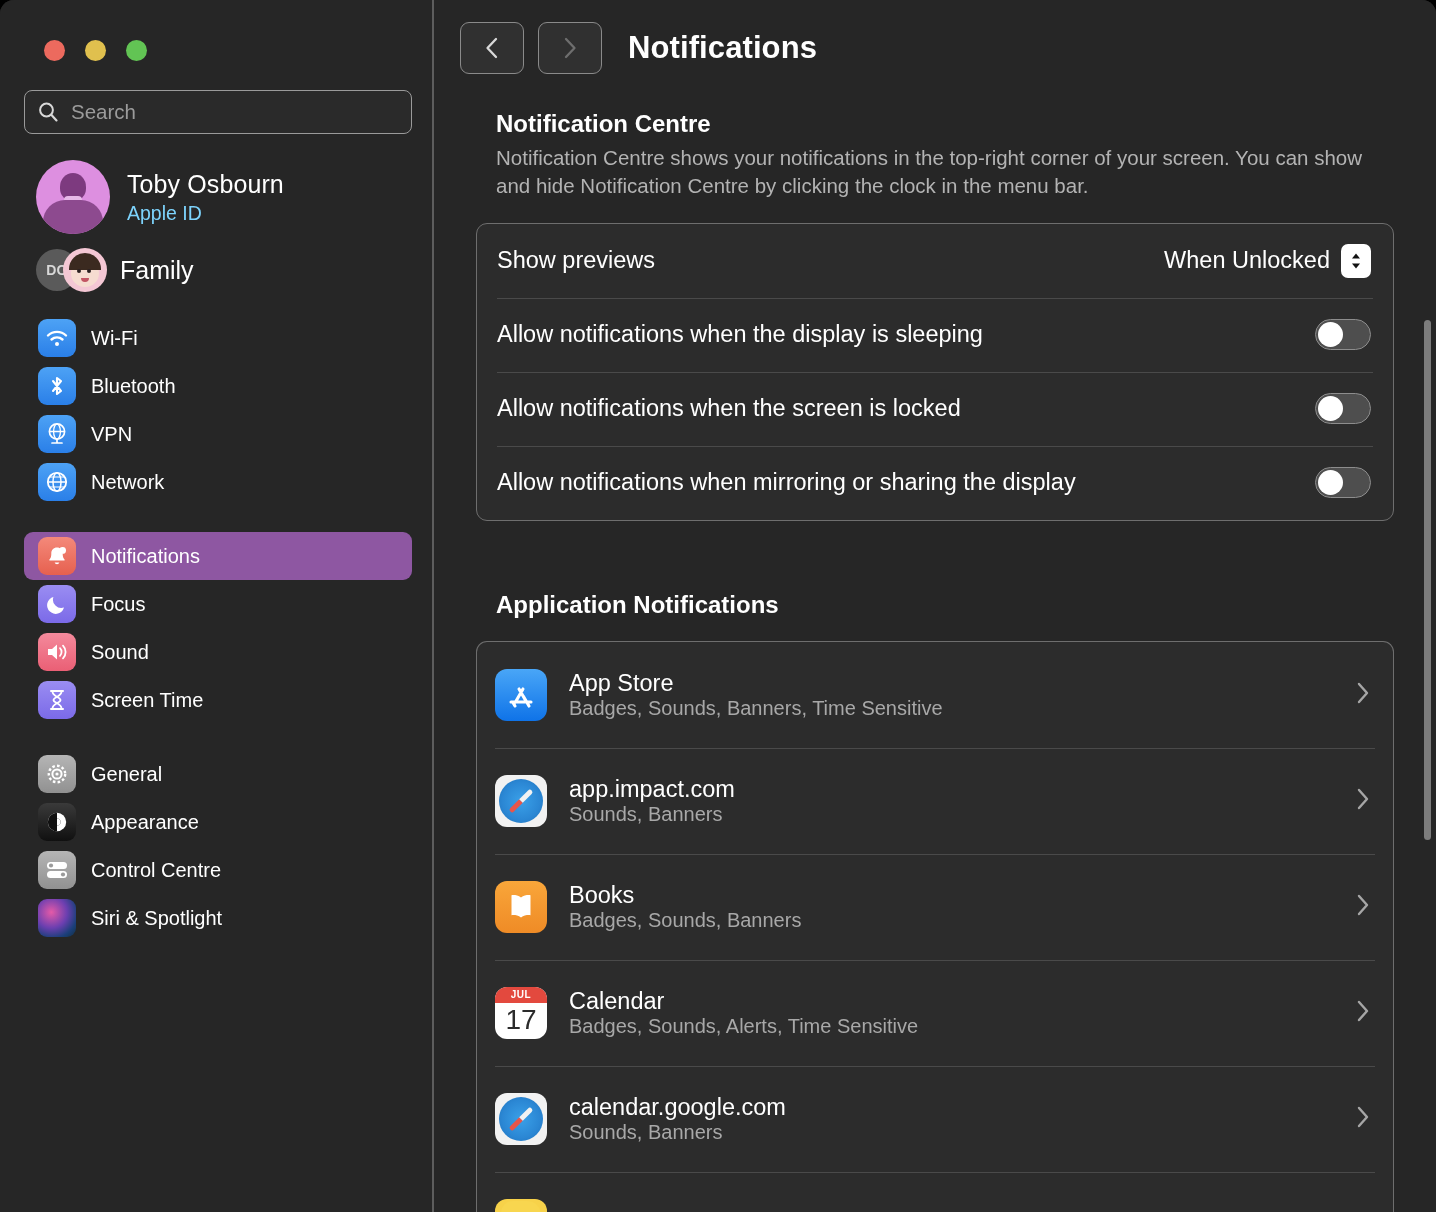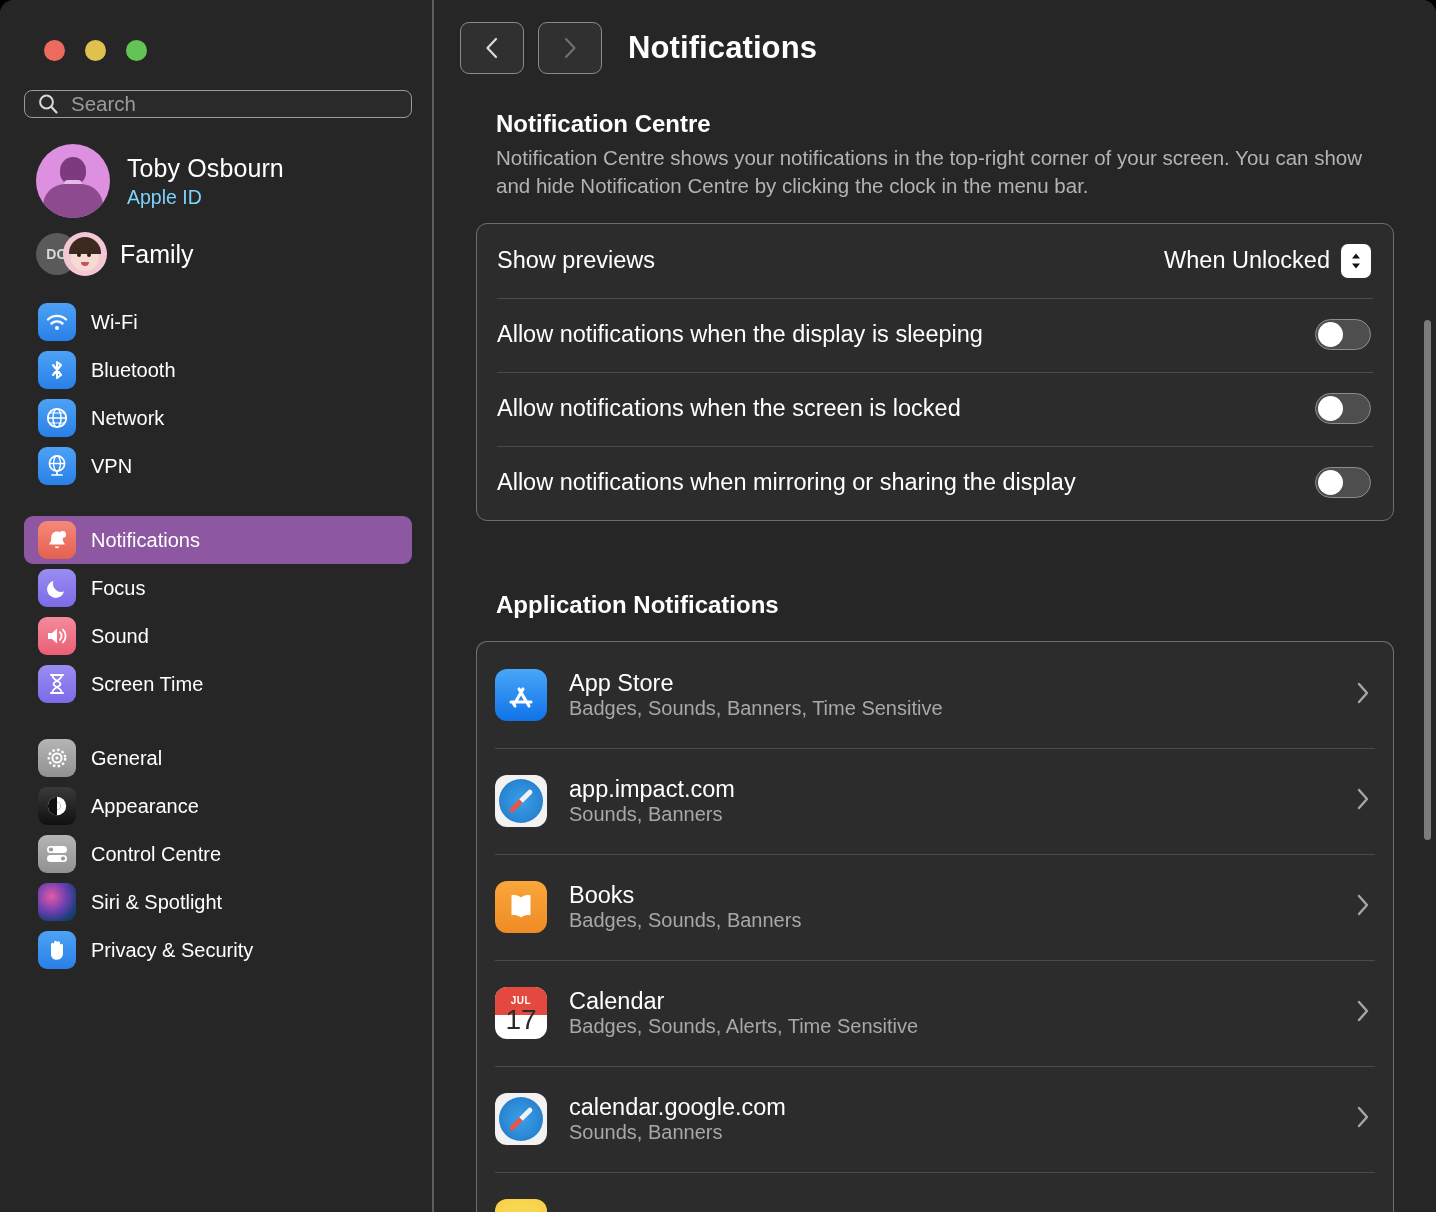--- a/index.html
+++ b/index.html
@@ -34,21 +34,21 @@
     display:flex; gap:20px;
     padding:40px 0 0 44px;
   }
   .tl{ width:21px;height:21px;border-radius:50%; }
   .tl.red{background:#ec6a5e;}
   .tl.yellow{background:#e0c04e;}
   .tl.green{background:#62c454;}
 
   .search-wrap{
     margin:29px 22px 0 24px;
-    height:28px;
+    height:44px;
     border:1px solid #9a9a9a;
     border-radius:8px;
     display:flex; align-items:center;
     padding:0 12px;
     background:#2a2a2a;
   }
   .search-icon{ width:22px;height:22px;flex:0 0 22px;margin-right:12px;display:block;}
   .search-input{
     flex:1; background:transparent; border:0; outline:none;
     color:#e8e8e8; font-size:20.5px; font-family:"Liberation Sans", sans-serif;
@@ -242,21 +242,21 @@
     background:radial-gradient(circle at 50% 50%,#3aa0e8 0%,#2b87d4 60%,#1d6fb8 100%);
   }
   .ai-safari .needle{
     position:absolute;left:50%;top:50%;width:30px;height:5px;
     transform:translate(-50%,-50%) rotate(-45deg);
   }
   .ai-safari .needle .h1{position:absolute;left:0;top:0;width:15px;height:5px;background:#e8554a;border-radius:3px 0 0 3px;}
   .ai-safari .needle .h2{position:absolute;left:15px;top:0;width:15px;height:5px;background:#f2f2f2;border-radius:0 3px 3px 0;}
   .ai-books{background:linear-gradient(180deg,#f9a63a,#ef8b26);}
   .ai-cal{background:#fff;}
-  .ai-cal .cal-top{position:absolute;left:0;right:0;top:0;height:28px;background:#e3493e;
+  .ai-cal .cal-top{position:absolute;left:0;right:0;top:0;height:16px;background:#e3493e;
     display:flex;align-items:center;justify-content:center;color:#fff;font-size:10px;font-weight:700;letter-spacing:.6px;}
   .ai-cal .cal-day{position:absolute;left:0;right:0;top:14px;bottom:0;display:flex;align-items:center;justify-content:center;
     color:#2b2b2b;font-size:28px;font-weight:400;line-height:1;}
   .ai-duck{background:#f7d24a;}
   .ai-duck .d-head{position:absolute;left:6px;top:2px;width:40px;height:40px;border-radius:12px 14px 10px 10px;background:#f8d64f;}
 
   .scrollbar{
     position:absolute; right:5px; top:320px; width:7px; height:520px;
     background:#9a9a9a; border-radius:4px; opacity:.75;
   }
@@ -326,40 +326,40 @@
         <span class="ico blue">
           <svg width="24" height="24" viewBox="0 0 24 24">
               <path d="M8 7l8 10-4 3V4l4 3-8 10" fill="none" stroke="#fff" stroke-width="2.1" stroke-linejoin="round" stroke-linecap="round"></path>
             </svg>
         </span>
         <span class="lbl">Bluetooth</span>
       </div>
       <div class="nav-item">
         <span class="ico blue">
           <svg width="26" height="26" viewBox="0 0 26 26">
+              <circle cx="13" cy="10.5" r="7.6" fill="none" stroke="#fff" stroke-width="1.7"></circle>
+              <ellipse cx="13" cy="10.5" rx="3.4" ry="7.6" fill="none" stroke="#fff" stroke-width="1.3"></ellipse>
+              <line x1="5.4" y1="10.5" x2="20.6" y2="10.5" stroke="#fff" stroke-width="1.3"></line>
+              <line x1="13" y1="18" x2="13" y2="22" stroke="#fff" stroke-width="1.7"></line>
+              <line x1="8" y1="22" x2="18" y2="22" stroke="#fff" stroke-width="1.7" stroke-linecap="round"></line>
+            </svg>
+        </span>
+        <span class="lbl">VPN</span>
+      </div>
+      <div class="nav-item">
+        <span class="ico blue">
+          <svg width="26" height="26" viewBox="0 0 26 26">
               <circle cx="13" cy="13" r="9.2" fill="none" stroke="#fff" stroke-width="1.8"></circle>
               <ellipse cx="13" cy="13" rx="4" ry="9.2" fill="none" stroke="#fff" stroke-width="1.5"></ellipse>
               <line x1="3.8" y1="13" x2="22.2" y2="13" stroke="#fff" stroke-width="1.5"></line>
               <line x1="5.3" y1="8" x2="20.7" y2="8" stroke="#fff" stroke-width="1.2"></line>
               <line x1="5.3" y1="18" x2="20.7" y2="18" stroke="#fff" stroke-width="1.2"></line>
             </svg>
         </span>
         <span class="lbl">Network</span>
-      </div>
-      <div class="nav-item">
-        <span class="ico blue">
-          <svg width="26" height="26" viewBox="0 0 26 26">
-              <circle cx="13" cy="10.5" r="7.6" fill="none" stroke="#fff" stroke-width="1.7"></circle>
-              <ellipse cx="13" cy="10.5" rx="3.4" ry="7.6" fill="none" stroke="#fff" stroke-width="1.3"></ellipse>
-              <line x1="5.4" y1="10.5" x2="20.6" y2="10.5" stroke="#fff" stroke-width="1.3"></line>
-              <line x1="13" y1="18" x2="13" y2="22" stroke="#fff" stroke-width="1.7"></line>
-              <line x1="8" y1="22" x2="18" y2="22" stroke="#fff" stroke-width="1.7" stroke-linecap="round"></line>
-            </svg>
-        </span>
-        <span class="lbl">VPN</span>
       </div>
     </div>
 
     <div class="nav-group">
       <div class="nav-item selected">
         <span class="ico redish">
           <svg width="24" height="24" viewBox="0 0 24 24">
               <path d="M12 3.6c-3.5 0-5.7 2.4-5.7 5.8 0 4.1-1.1 5-1.9 6.1-.3.5 0 1.1.7 1.1h13.8c.7 0 1-.6.7-1.1-.8-1.1-1.9-2-1.9-6.1 0-3.4-2.2-5.8-5.7-5.8z" fill="#fff"></path>
               <path d="M9.6 18.4a2.5 2.5 0 0 0 4.8 0z" fill="#fff"></path>
               <circle cx="17.6" cy="6.4" r="3.4" fill="#fff"></circle>
@@ -428,28 +428,20 @@
               <circle cx="7" cy="6.5" r="2.1" fill="#9b9b9b"></circle>
               <rect x="3" y="12" width="20" height="7" rx="3.5" fill="#fff"></rect>
               <circle cx="19" cy="15.5" r="2.1" fill="#9b9b9b"></circle>
             </svg>
         </span>
         <span class="lbl">Control Centre</span>
       </div>
       <div class="nav-item">
         <span class="ico siri"></span>
         <span class="lbl">Siri &amp; Spotlight</span>
-      </div>
-      <div class="nav-item">
-        <span class="ico blue">
-          <svg width="24" height="26" viewBox="0 0 24 26">
-              <path d="M6 13V7.2a1.5 1.5 0 0 1 3 0V12V5.3a1.5 1.5 0 0 1 3 0V12V5.8a1.5 1.5 0 0 1 3 0V12V8.2a1.5 1.5 0 0 1 3 0v8.4c0 3.6-2.6 6.2-6 6.2-3.6 0-6-2.2-6-5.6z" fill="#fff"></path>
-            </svg>
-        </span>
-        <span class="lbl">Privacy &amp; Security</span>
       </div>
     </div>
   </div>
 
   <div class="content">
 
     <div class="topbar">
       <div class="navbtn">
         <svg width="20" height="26" viewBox="0 0 20 26">
             <path d="M14 4L5.5 13 14 22" fill="none" stroke="#d9d9d9" stroke-width="2.3" stroke-linecap="round" stroke-linejoin="round"></path>

